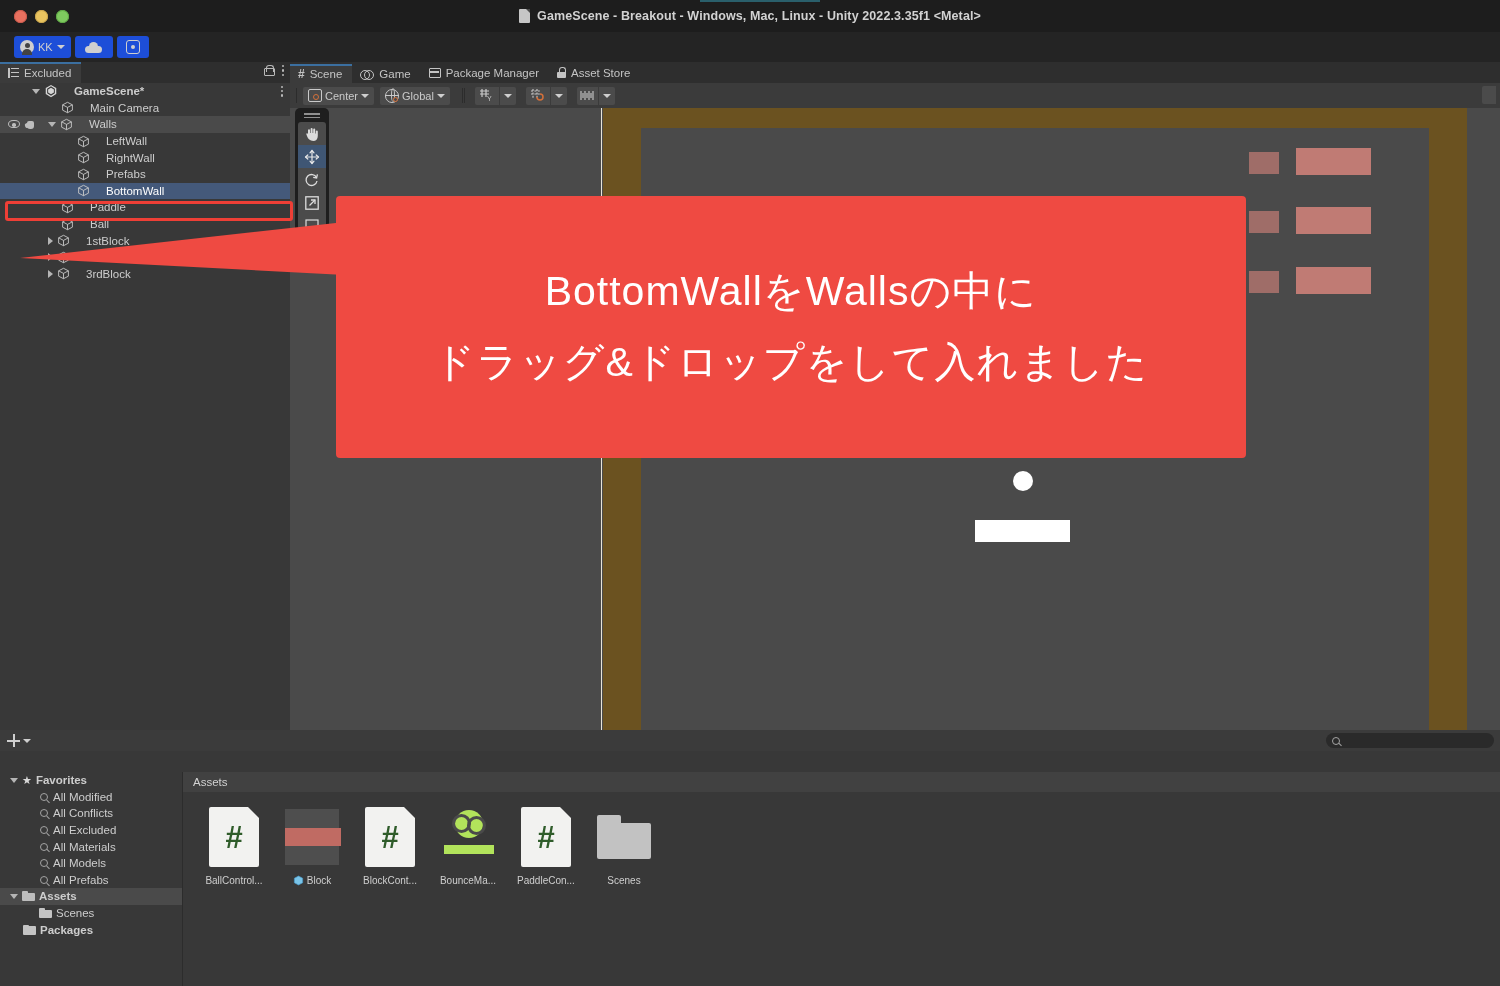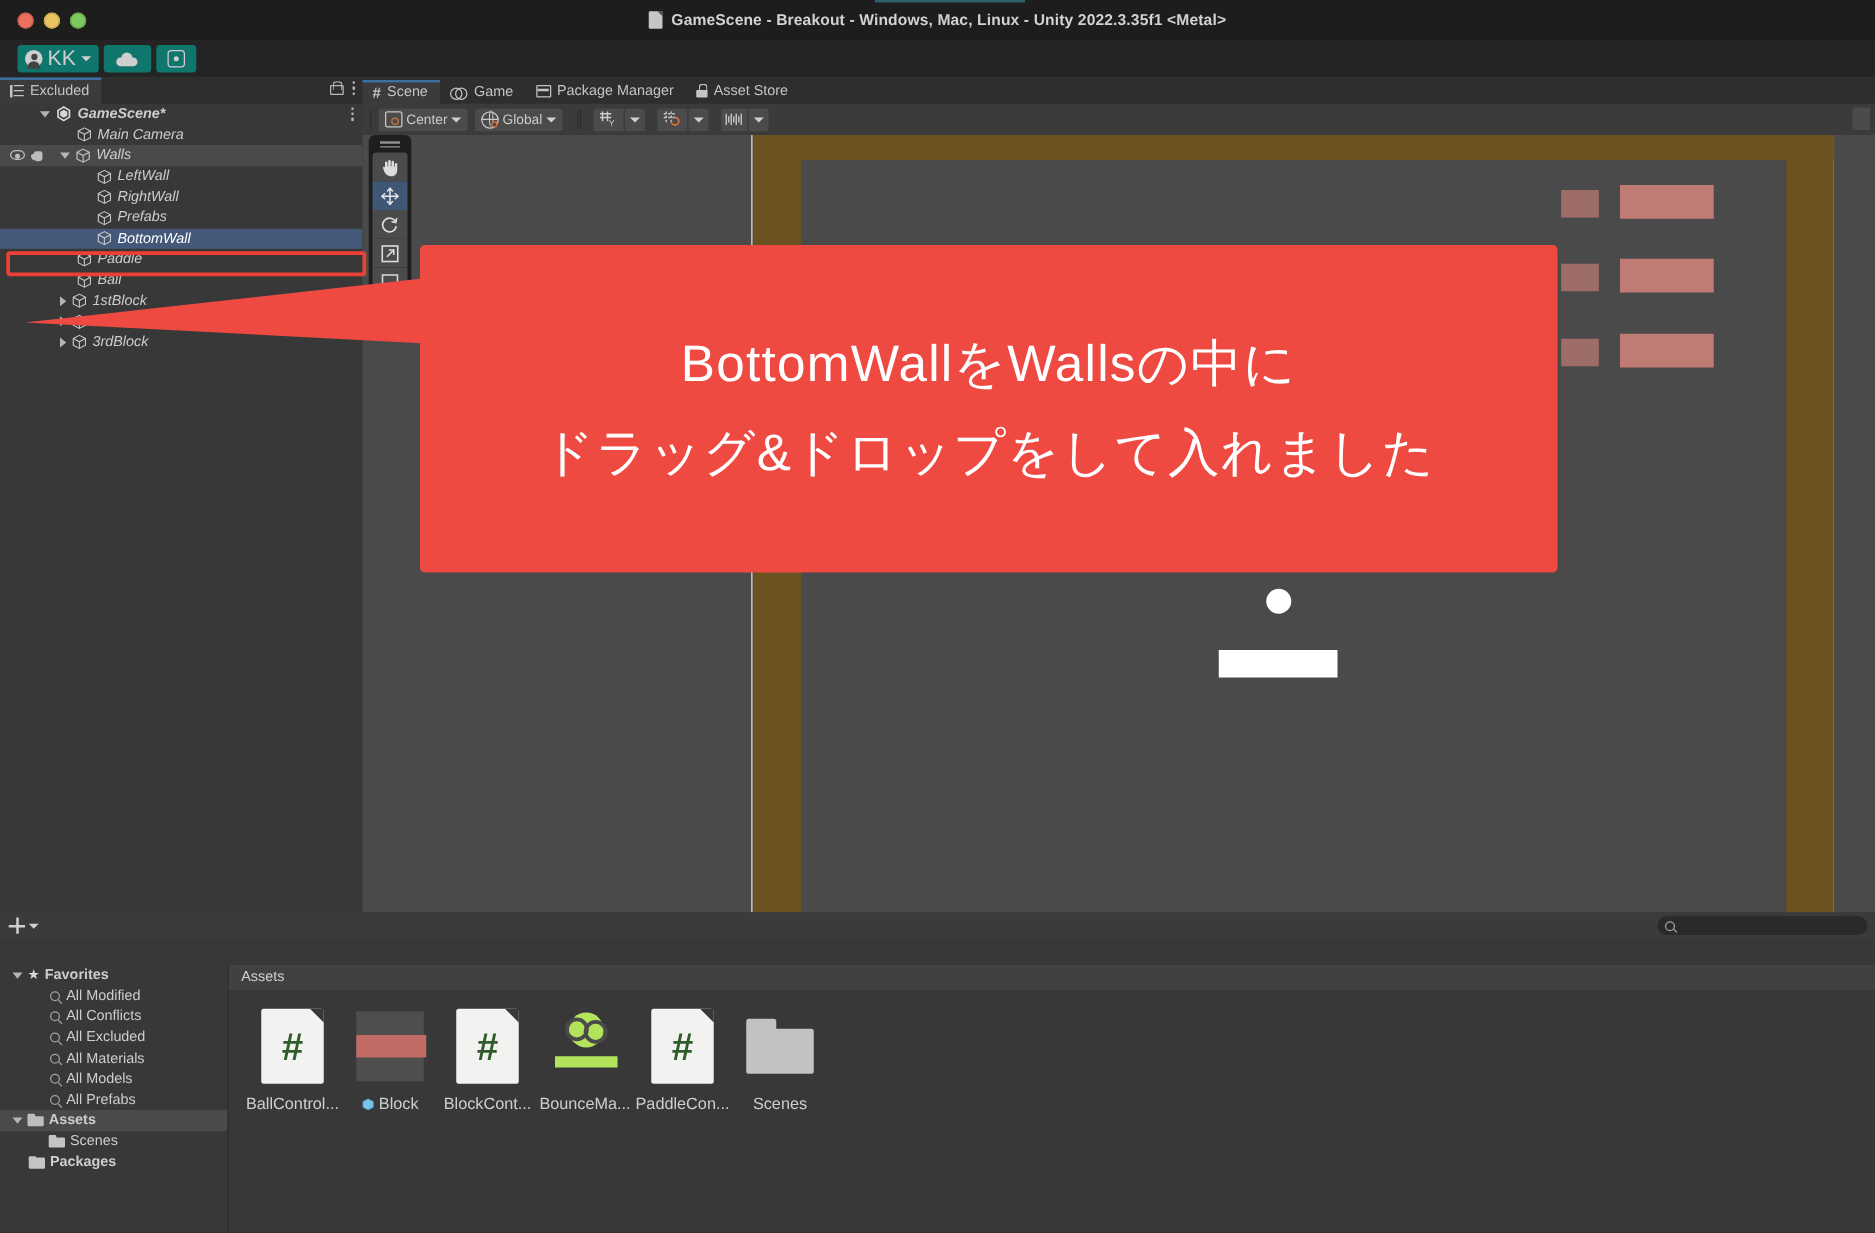--- a/index.html
+++ b/index.html
@@ -38,23 +38,23 @@
     position: absolute; left: 700px; top: 0; width: 120px; height: 2px; background: #2a5f6b;
   }
 
   
   .apptoolbar {
     position: absolute; left: 0; top: 32px; width: 1500px; height: 30px;
     background: #242424;
   }
   .tb-group { position: absolute; top: 4px; display: flex; gap: 4px; }
   .tb-btn {
-    background: #0f766e; border-radius: 3px; height: 22px;
+    background: #1d4ed8; border-radius: 3px; height: 22px;
     display: flex; align-items: center; justify-content: center;
-    color: #cfcfcf; font-size: 17px; padding: 0 6px; gap: 4px;
+    color: #cfcfcf; font-size: 11px; padding: 0 6px; gap: 4px;
   }
   .tb-btn.account { min-width: 52px; }
   .avatar-ic {
     width: 14px; height: 14px; border-radius: 50%;
     background: #cfcfcf; position: relative; flex: none;
   }
   .avatar-ic:before {
     content: ""; position: absolute; left: 4.5px; top: 2.5px;
     width: 5px; height: 5px; border-radius: 50%; background: #434343;
   }
@@ -134,21 +134,21 @@
   .trow .vis { position:absolute; left: 8px; display:flex; gap: 5px; align-items:center; }
   .eye-ic { width: 12px; height: 8px; border-radius: 50% / 60%; border: 1.4px solid #bdbdbd; position: relative; }
   .eye-ic:after { content:""; position:absolute; left:3.3px; top:1.5px; width:3.6px; height:3.6px; border-radius:50%; background:#bdbdbd; }
   .hand-ic { width: 11px; height: 11px; position: relative; }
   .hand-ic:before { content:""; position:absolute; left:2px; top:2px; width:7px; height:8px; background:#bdbdbd; border-radius:2px 2px 3px 3px; }
   .hand-ic:after { content:""; position:absolute; left:0px; top:4px; width:4px; height:5px; background:#bdbdbd; border-radius:2px; transform:rotate(-20deg); }
   .foldarrow { width: 0; height: 0; flex: none; }
   .foldarrow.down { border-left: 4.5px solid transparent; border-right: 4.5px solid transparent; border-top: 5px solid #b5b5b5; }
   .foldarrow.right { border-top: 4.5px solid transparent; border-bottom: 4.5px solid transparent; border-left: 5px solid #b5b5b5; }
   .foldspace { width: 9px; height: 9px; flex: none; }
-  .trow .label { margin-left: 4px; font-style: italic; }
+  .trow .label { margin-left: 16px; }
   .trow .kebab-r { position: absolute; right: 7px; }
 
   
   .center { position: absolute; left: 290px; top: 62px; width: 1210px; height: 668px; background: #383838; }
   .center .tabbar { background: #2e2e2e; height: 21px; }
   .hash-ic { color: #c4c4c4; font-size: 12px; font-weight: bold; line-height: 1; }
   .game-ic { width: 14px; height: 8px; position: relative; flex:none; }
   .game-ic:before, .game-ic:after { content:""; position:absolute; top:0; width:8px; height:8px; border-radius:50%; border:1.4px solid #c4c4c4; }
   .game-ic:before { left:0; } .game-ic:after { right:0; }
   .pkg-ic { width: 12px; height: 10px; border: 1.4px solid #c4c4c4; border-radius: 1px; position: relative; flex:none; }
@@ -248,21 +248,21 @@
   .mat-thumb { width: 56px; height: 56px; background: #4e4e4e; position: relative; }
   .mat-thumb .bar { position: absolute; left: 0; top: 19px; width: 56px; height: 18px; background: #c06b63; }
   .bounce-thumb { width: 56px; height: 58px; position: relative; }
   .ball-glyph { position: absolute; left: 14px; top: 2px; width: 28px; height: 28px; border-radius: 50%; background: #b2e35b; }
   .ball-glyph:before { content:""; position:absolute; left:-3px; top:4px; width:13px; height:13px; border-radius:50%; border:3px solid #4a4a4a; }
   .ball-glyph:after { content:""; position:absolute; right:-3px; bottom:3px; width:13px; height:13px; border-radius:50%; border:3px solid #4a4a4a; }
   .floor-glyph { position: absolute; left: 3px; bottom: 12px; width: 50px; height: 9px; background: #b2e35b; }
   .folder-thumb { width: 54px; height: 44px; position: relative; }
   .folder-thumb:before { content:""; position:absolute; left:0; bottom:0; width:54px; height:36px; background:#c2c2c2; border-radius:2px; }
   .folder-thumb:after { content:""; position:absolute; left:0; top:0; width:24px; height:10px; background:#c2c2c2; border-radius:2px 2px 0 0; }
-  .asset-label { color: #cfcfcf; font-size: 13px; display: flex; align-items: center; gap: 3px; white-space: nowrap; }
+  .asset-label { color: #cfcfcf; font-size: 10px; display: flex; align-items: center; gap: 3px; white-space: nowrap; }
   .mini-cube { width: 11px; height: 11px; flex: none; }
 </style>
 </head>
 <body>
 
 <div id="root">
 
   <div class="titlebar">
     <div class="accentline"></div>
     <div class="traffic">

